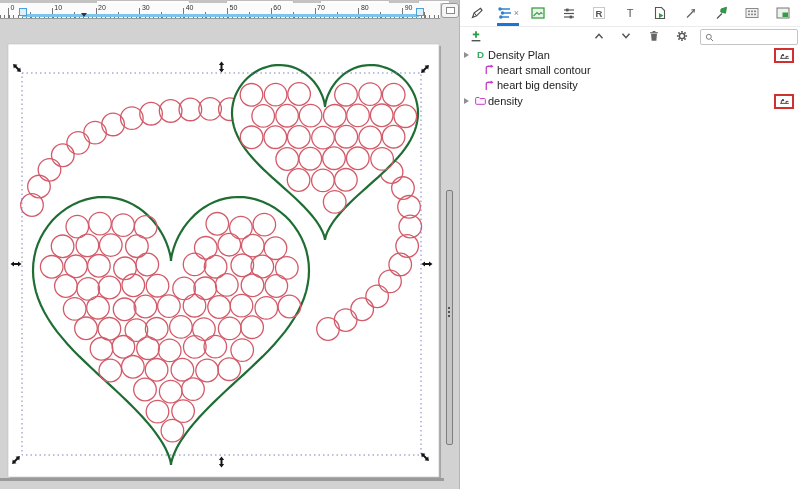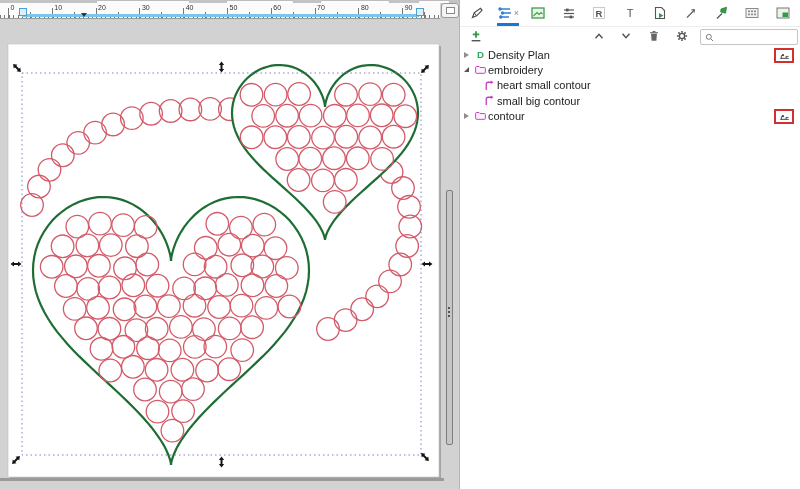--- a/index.html
+++ b/index.html
@@ -577,33 +577,20 @@
             </span>
           </span>
           <span class="tlabel">Density Plan</span>
           <span class="badge">
             <svg viewBox="0 0 14 9">
               <path d="M1.5 7.5 h11 M3 7.5 V4 h3.5 M9 7.5 V5 h3" fill="none" stroke="#333" stroke-width="1.1"></path>
               <rect x="4" y="2" width="2" height="2" fill="#333"></rect>
             </svg>
           </span>
         </div>
-        <div class="trow" style="padding-left: 4px;">
-          <span class="slot-exp">
-            <span class="exp-expanded"></span>
-          </span>
-          <span class="slot-icon">
-            <span style="display: inline-flex;">
-              <svg viewBox="0 0 16 16">
-                <path d="M2 5.5 q0-1.2 1.2-1.2 h3 l1.3 1.3 h5.3 q1.2 0 1.2 1.2 v4.7 q0 1.2-1.2 1.2 h-9.6 q-1.2 0-1.2-1.2 z" fill="#fdf4fd" stroke="#c53ac5" stroke-width="1.2"></path>
-              </svg>
-            </span>
-          </span>
-          <span class="tlabel">embroidery</span>
-        </div>
         <div class="trow" style="padding-left: 13px;">
           <span class="slot-exp"></span>
           <span class="slot-icon">
             <span style="display: inline-flex;">
               <svg viewBox="0 0 16 16">
                 <path d="M4 13.5 V6.5 Q4 4 6.5 4 H10.5" fill="none" stroke="#c53ac5" stroke-width="1.6"></path>
                 <path d="M9.5 1.8 L13 4 L9.5 6.2 z" fill="#c53ac5"></path>
               </svg>
             </span>
           </span>
@@ -612,34 +599,34 @@
         <div class="trow" style="padding-left: 13px;">
           <span class="slot-exp"></span>
           <span class="slot-icon">
             <span style="display: inline-flex;">
               <svg viewBox="0 0 16 16">
                 <path d="M4 13.5 V6.5 Q4 4 6.5 4 H10.5" fill="none" stroke="#c53ac5" stroke-width="1.6"></path>
                 <path d="M9.5 1.8 L13 4 L9.5 6.2 z" fill="#c53ac5"></path>
               </svg>
             </span>
           </span>
-          <span class="tlabel">small big contour</span>
+          <span class="tlabel">heart big density</span>
         </div>
         <div class="trow" style="padding-left: 4px;">
           <span class="slot-exp">
             <span class="exp-collapsed"></span>
           </span>
           <span class="slot-icon">
             <span style="display: inline-flex;">
               <svg viewBox="0 0 16 16">
                 <path d="M2 5.5 q0-1.2 1.2-1.2 h3 l1.3 1.3 h5.3 q1.2 0 1.2 1.2 v4.7 q0 1.2-1.2 1.2 h-9.6 q-1.2 0-1.2-1.2 z" fill="#fdf4fd" stroke="#c53ac5" stroke-width="1.2"></path>
               </svg>
             </span>
           </span>
-          <span class="tlabel">contour</span>
+          <span class="tlabel">density</span>
           <span class="badge">
             <svg viewBox="0 0 14 9">
               <path d="M1.5 7.5 h11 M3 7.5 V4 h3.5 M9 7.5 V5 h3" fill="none" stroke="#333" stroke-width="1.1"></path>
               <rect x="4" y="2" width="2" height="2" fill="#333"></rect>
             </svg>
           </span>
         </div>
       </div>
   </div>
 </div>

